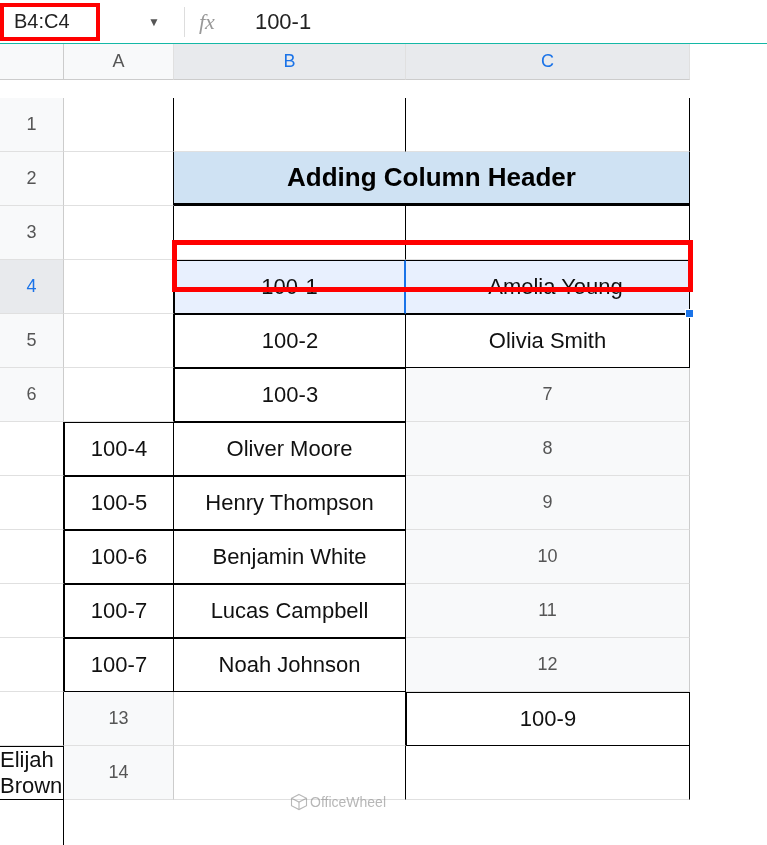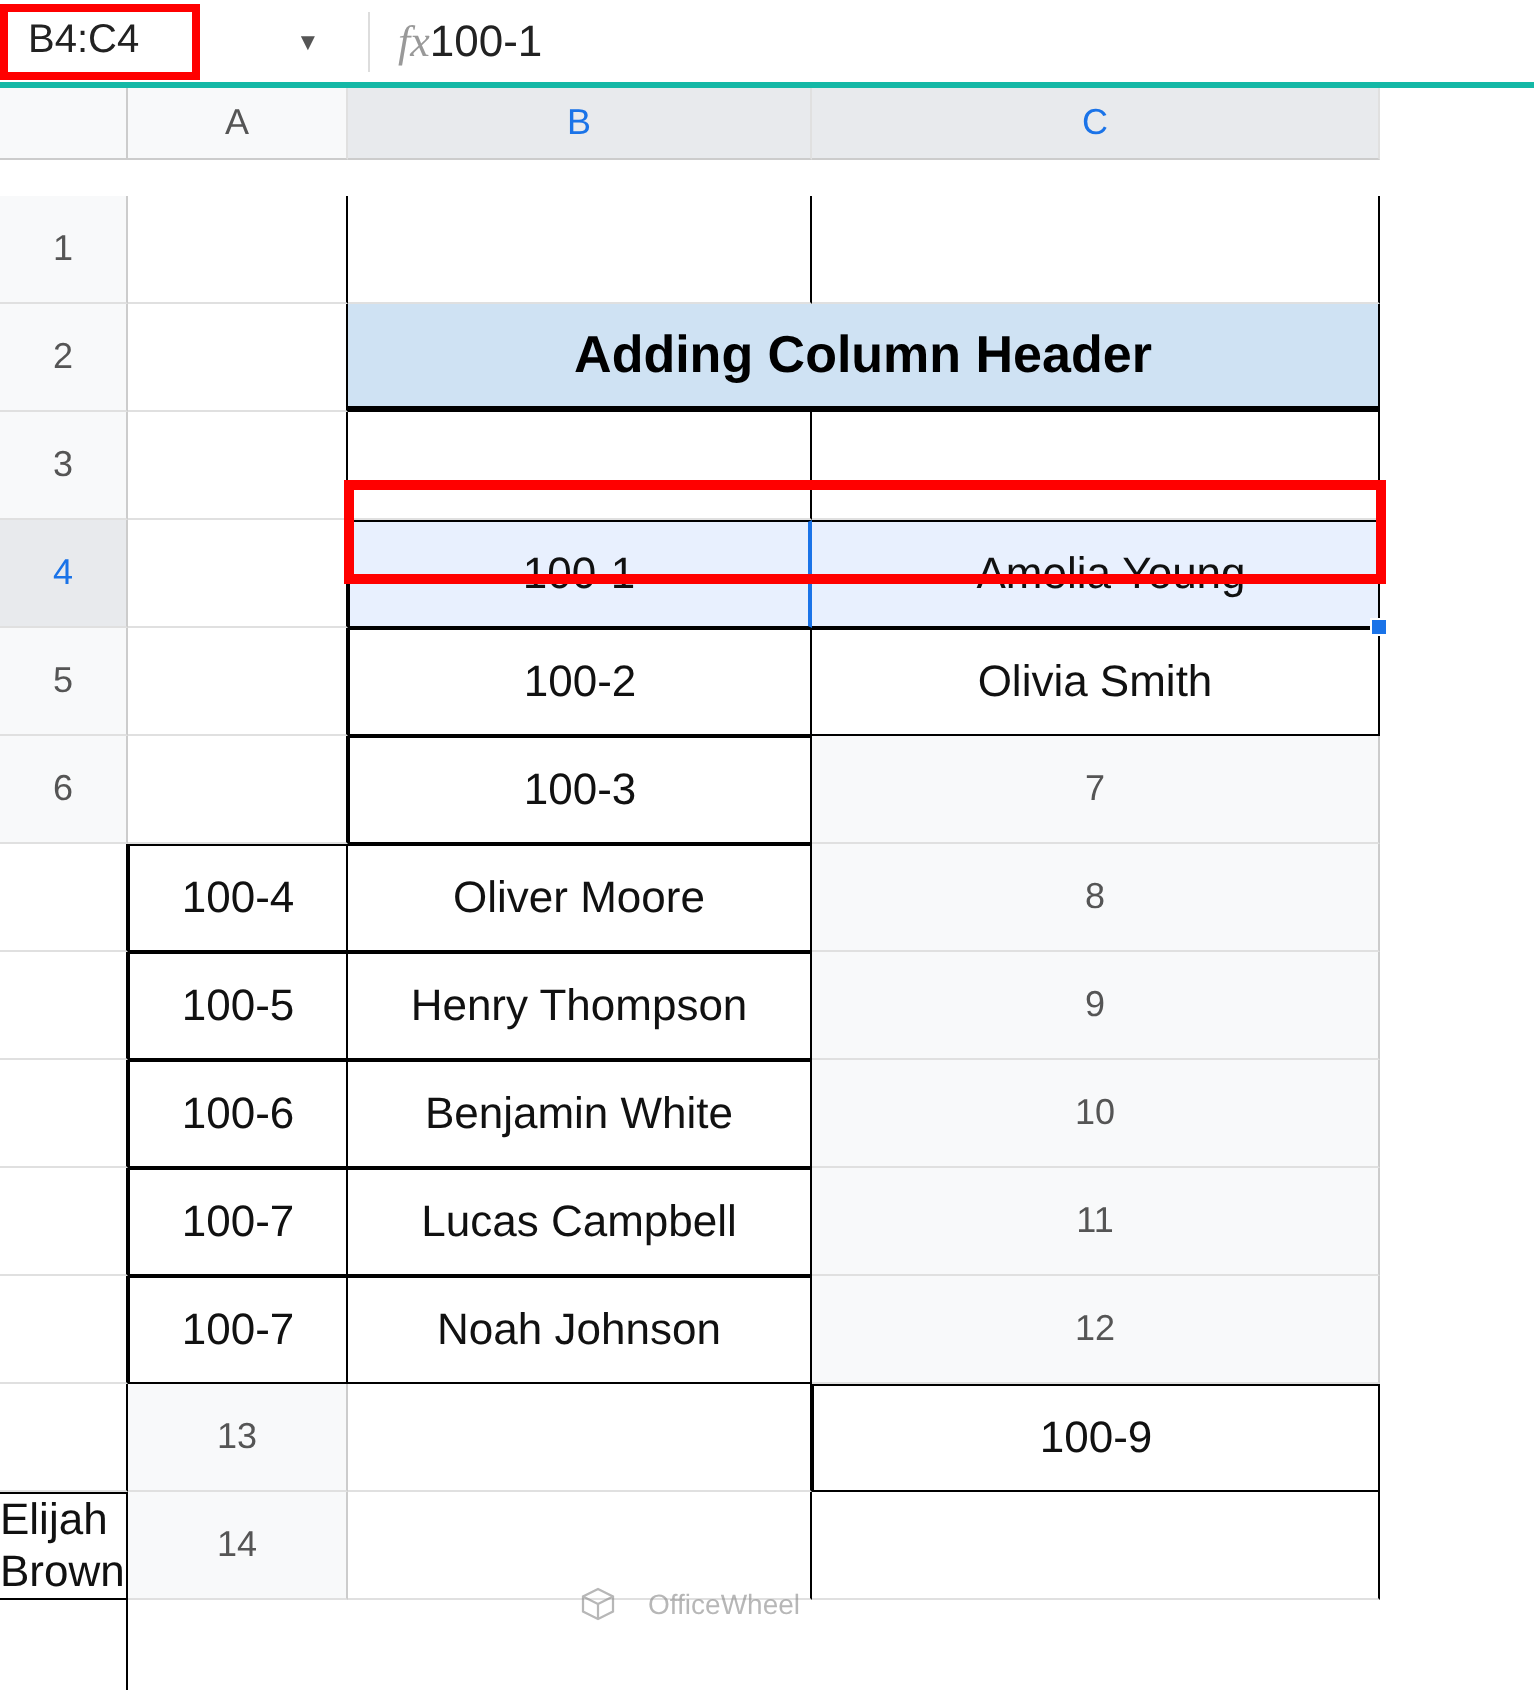--- a/index.html
+++ b/index.html
@@ -8,21 +8,21 @@
     background: #fff;
     width: 767px;
     height: 845px;
     overflow: hidden;
     position: relative;
   }
   .formula-bar {
     display: flex;
     align-items: center;
     height: 44px;
-    border-bottom: 3px solid #14b8a6;
+    border-bottom: 1px solid #14b8a6;
     background: #fff;
   }
   .name-box-wrap {
     position: relative;
     display: flex;
     align-items: center;
     height: 100%;
     width: 170px;
   }
   .name-box {
@@ -46,20 +46,21 @@
     width: 1px;
     height: 30px;
     background: #ddd;
     margin: 0 14px;
   }
   .fx-label {
     font-style: italic;
     font-family: Georgia, serif;
     font-size: 22px;
     color: #999;
+    margin-right: 40px;
   }
   .formula-input {
     border: none;
     font-size: 22px;
     color: #222;
     outline: none;
     flex: 1;
     background: transparent;
   }
   .sheet {
@@ -154,21 +155,21 @@
     background: #1a73e8;
     border: 1px solid #fff;
     z-index: 5;
   }
   .watermark {
     position: absolute;
     left: 290px;
     top: 793px;
     display: flex;
     align-items: center;
-    gap: 16px;
+    gap: 2px;
     color: #888;
     font-size: 14px;
     opacity: 0.6;
     z-index: 20;
   }
   .watermark svg { width: 18px; height: 18px; }
 </style>
 </head>
 <body>
 

